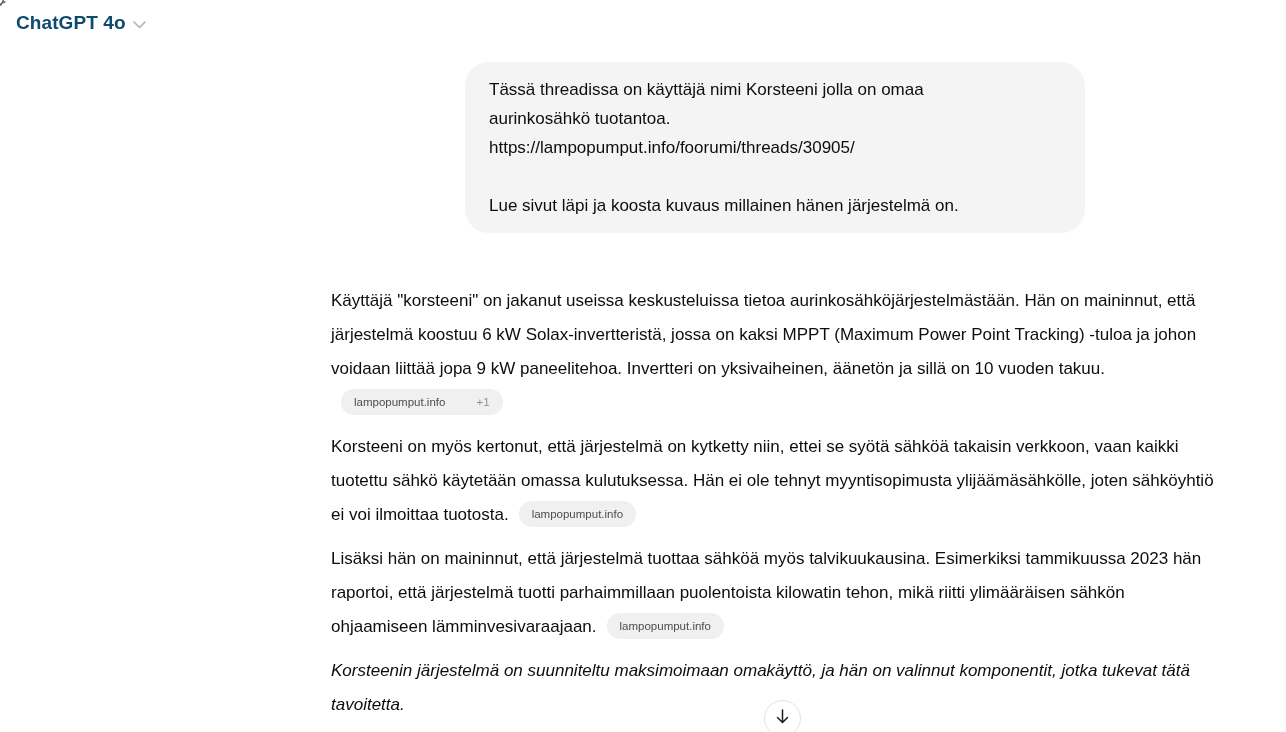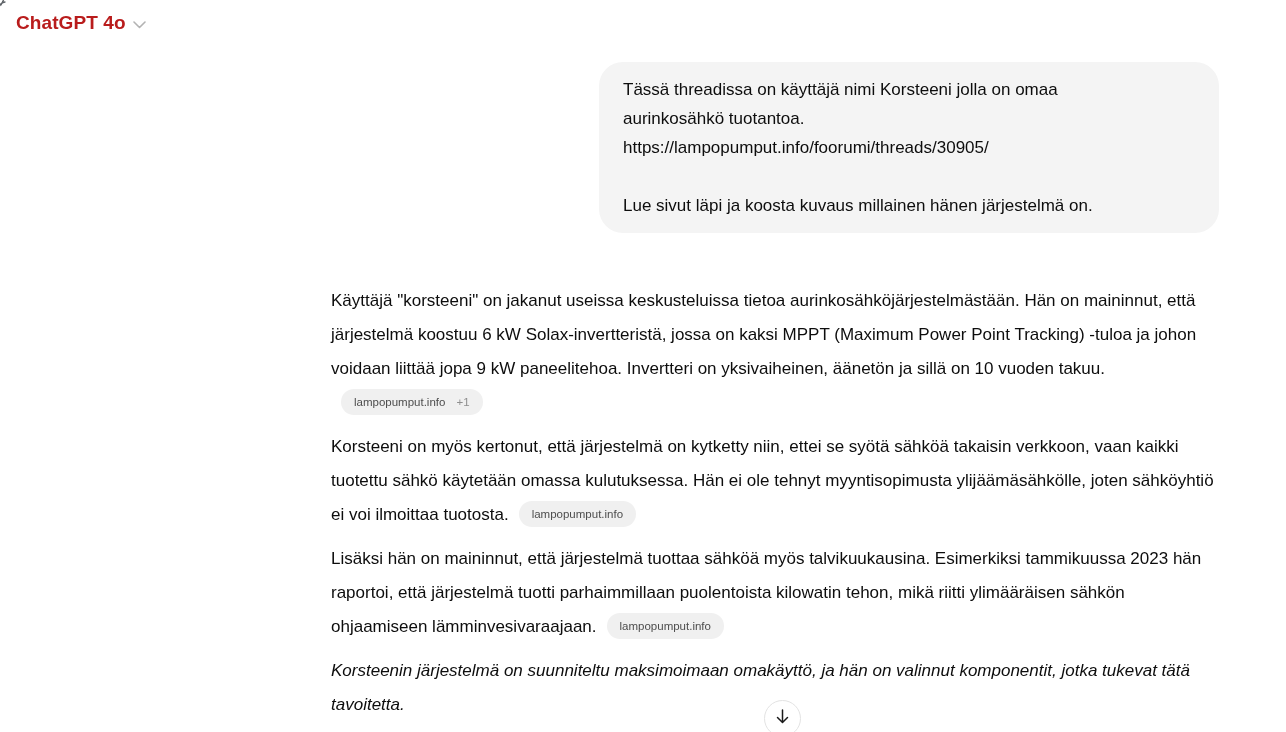--- a/index.html
+++ b/index.html
@@ -31,35 +31,35 @@
     display: flex;
     align-items: center;
     gap: 7px;
     padding: 4px 6px;
     border-radius: 8px;
     cursor: pointer;
   }
   .model-label {
     font-size: 19px;
     font-weight: 600;
-    color: #b91c1c;
+    color: #0c4a6e;
     letter-spacing: 0.1px;
   }
   .chevron { display: inline-flex; margin-top: 4px; }
 
   
   .conversation {
     position: absolute;
     left: 331px;
     top: 62px;
     width: 888px;
   }
 
   
-  .user-row { display: flex; justify-content: flex-end; }
+  .user-row { display: flex; justify-content: center; }
   .user-bubble {
     background: #f4f4f4;
     border-radius: 24px;
     padding: 13px 24px;
     width: 620px;
     font-size: 17px;
     line-height: 29px;
     white-space: pre-line;
     color: #0d0d0d;
   }
@@ -81,20 +81,21 @@
     background: #f0f0f0;
     border-radius: 14px;
     padding: 6px 13px;
     margin-left: 10px;
     font-size: 11.5px;
     line-height: 14px;
     color: #4d4d4d;
     vertical-align: 2px;
     cursor: pointer;
     white-space: nowrap;
+    gap: 20px;
   }
   .citation-extra { margin-left: 11px; color: #8f8f8f; }
   .citation-extra:empty { display: none; }
 
   
   .scroll-down-button {
     position: absolute;
     left: 764px;
     top: 700px;
     width: 37px;

